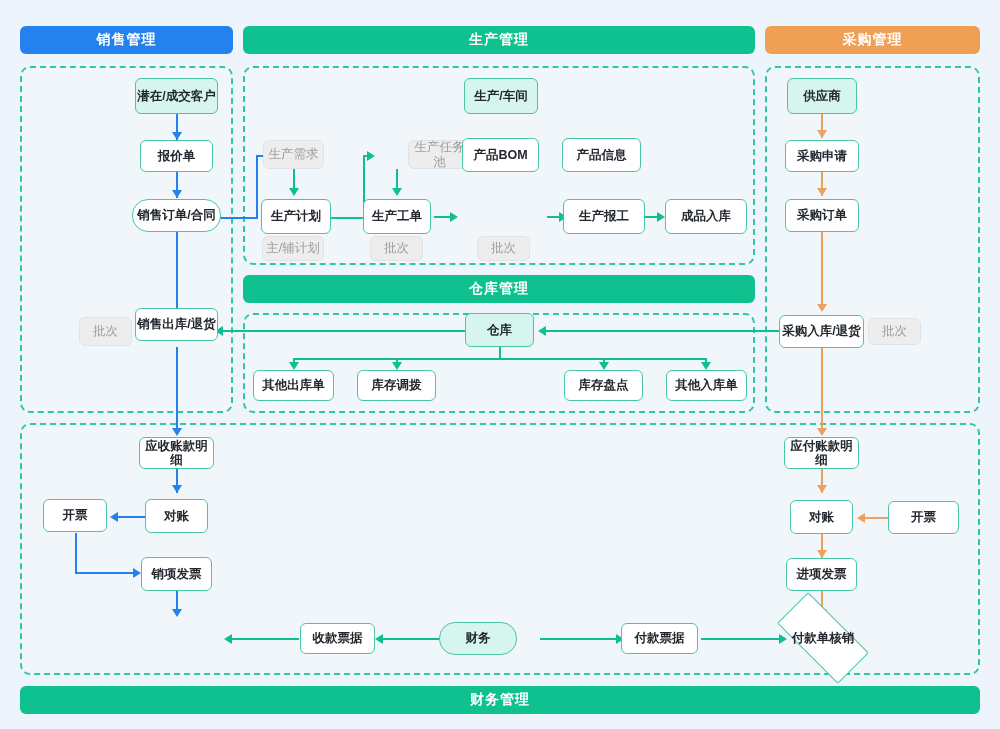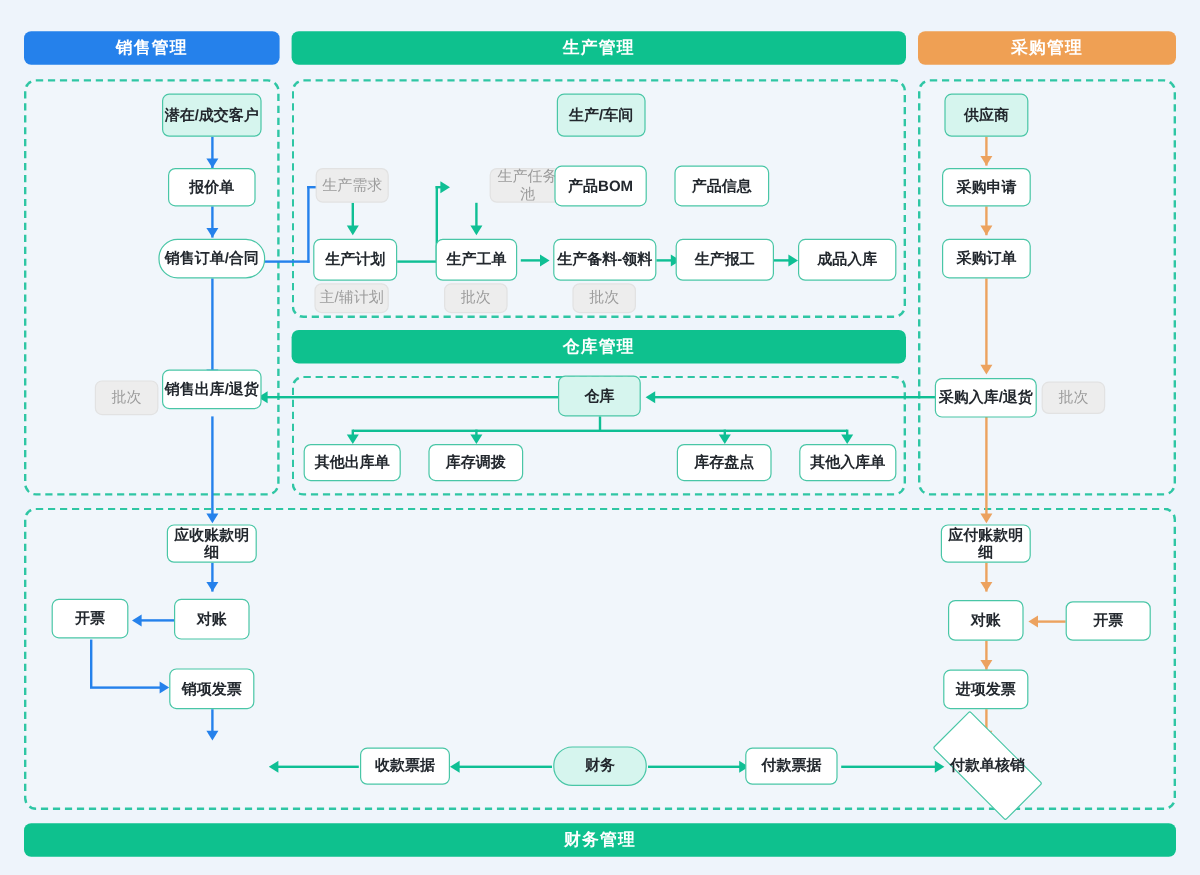--- a/index.html
+++ b/index.html
@@ -131,21 +131,20 @@
   <div class="ln h c-green" style="left:645px;top:216px;width:16px;"></div>
   <div class="arw right a-green" style="left:657px;top:212px;"></div>
 
   <div class="node tint" style="left:464px;top:78px;width:74px;height:36px;">生产/车间</div>
   <div class="node muted" style="left:263px;top:140px;width:61px;height:29px;">生产需求</div>
   <div class="node muted" style="left:365px;top:140px;width:63px;height:29px;margin-left:43px;">生产任务池</div>
   <div class="node" style="left:462px;top:138px;width:77px;height:34px;">产品BOM</div>
   <div class="node" style="left:562px;top:138px;width:79px;height:34px;">产品信息</div>
   <div class="node" style="left:261px;top:199px;width:70px;height:35px;">生产计划</div>
   <div class="node" style="left:363px;top:199px;width:68px;height:35px;">生产工单</div>
-  <div class="node" style="left:461px;top:199px;width:86px;height:35px;">生产备料-领料</div>
   <div class="node" style="left:563px;top:199px;width:82px;height:35px;">生产报工</div>
   <div class="node" style="left:665px;top:199px;width:82px;height:35px;">成品入库</div>
   <div class="node muted" style="left:262px;top:236px;width:62px;height:25px;">主/辅计划</div>
   <div class="node muted" style="left:370px;top:236px;width:53px;height:25px;">批次</div>
   <div class="node muted" style="left:477px;top:236px;width:53px;height:25px;">批次</div>
 
   <div class="ln h c-green" style="left:190px;top:330px;width:275px;"></div>
   <div class="arw left a-green" style="left:215px;top:326px;"></div>
 
   <div class="ln h c-green" style="left:541px;top:330px;width:245px;"></div>
@@ -221,21 +220,21 @@
       <span>开票</span>
     </div>
   <div class="node" style="left:141px;top:557px;width:71px;height:34px;">
       <span>销项发票</span>
     </div>
 
 
   <div class="node" style="left:300px;top:623px;width:75px;height:31px;">
       <span>收款票据</span>
     </div>
-  <div class="node tint" style="left:461px;top:622px;width:78px;height:33px;border-radius:16px;">
+  <div class="node tint" style="left:439px;top:622px;width:78px;height:33px;border-radius:16px;">
       <span>财务</span>
     </div>
   <div class="node" style="left:621px;top:623px;width:77px;height:31px;">
       <span>付款票据</span>
     </div>
 
   <div class="node diamond" style="left:780px;top:616px;width:86px;height:44px;">
     <span class="dshape"></span>
     <span class="dlabel">付款单核销</span>
   </div>

